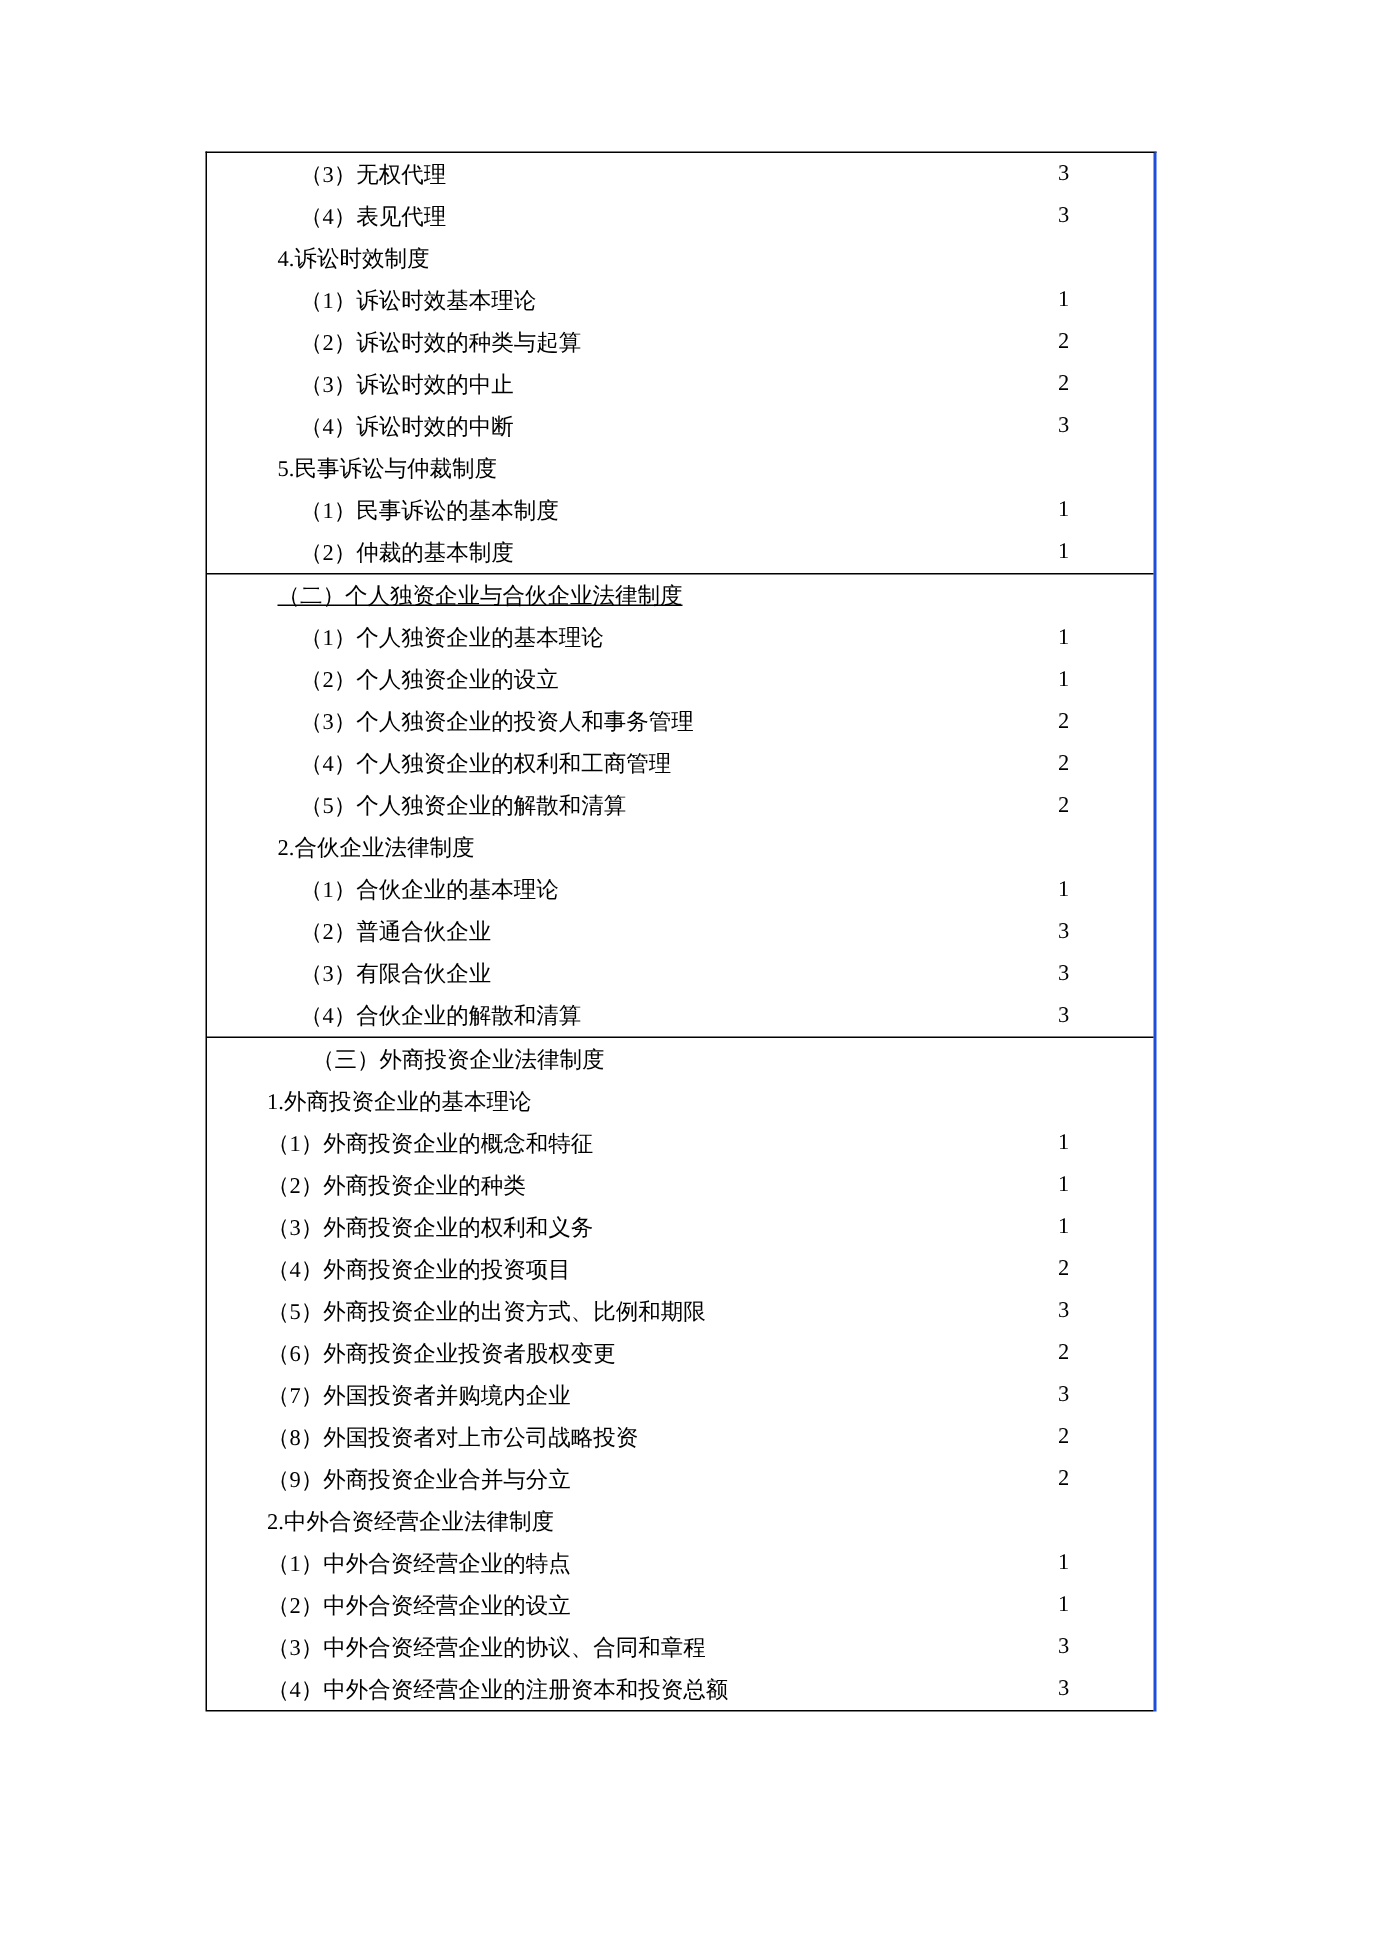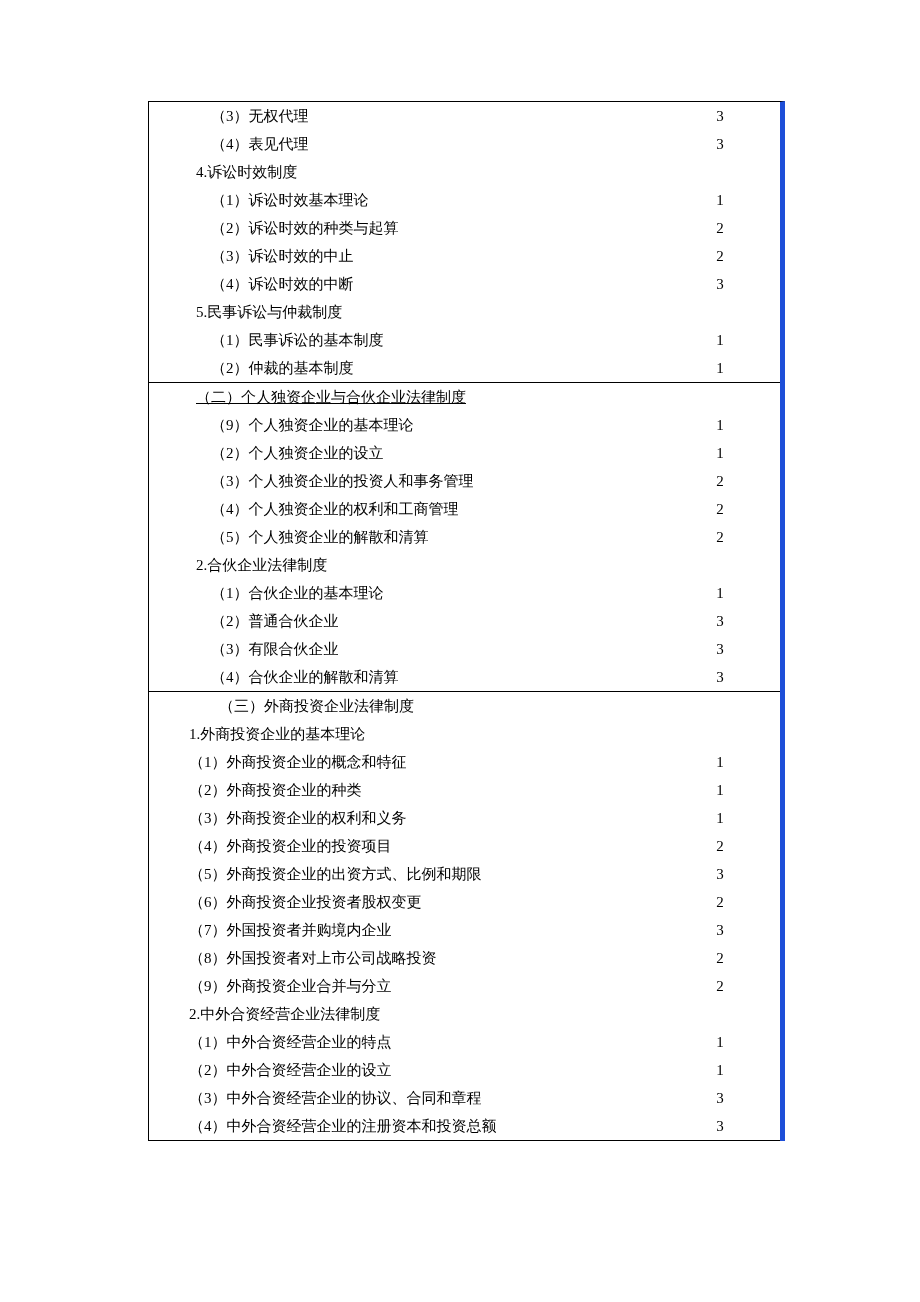--- a/index.html
+++ b/index.html
@@ -11,25 +11,25 @@
   }
   .page {
     width: 920px;
     height: 1302px;
     position: relative;
     background: #fff;
   }
   .table {
     position: absolute;
     top: 101px;
-    left: 148px;
+    left: 137px;
     width: 631px;
     border-top: 1px solid #000;
     border-left: 1px solid #000;
-    border-right: 5px solid #1d4ed8;
+    border-right: 2px solid #1d4ed8;
   }
   .section-group {
     border-bottom: 1px solid #000;
   }
   .row {
     display: flex;
     align-items: center;
     height: 28px;
   }
   .cell-text {
@@ -94,21 +94,21 @@
           <div class="cell-text indent-item">（2）仲裁的基本制度</div>
           <div class="cell-num">1</div>
         </div>
       </div>
       <div class="section-group">
         <div class="row">
           <div class="cell-text indent-head">（二）个人独资企业与合伙企业法律制度</div>
           <div class="cell-num"></div>
         </div>
         <div class="row">
-          <div class="cell-text indent-item">（9）个人独资企业的基本理论</div>
+          <div class="cell-text indent-item">（1）个人独资企业的基本理论</div>
           <div class="cell-num">1</div>
         </div>
         <div class="row">
           <div class="cell-text indent-item">（2）个人独资企业的设立</div>
           <div class="cell-num">1</div>
         </div>
         <div class="row">
           <div class="cell-text indent-item">（3）个人独资企业的投资人和事务管理</div>
           <div class="cell-num">2</div>
         </div>

